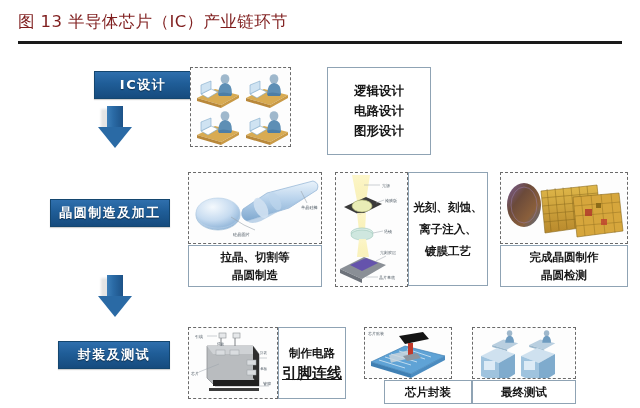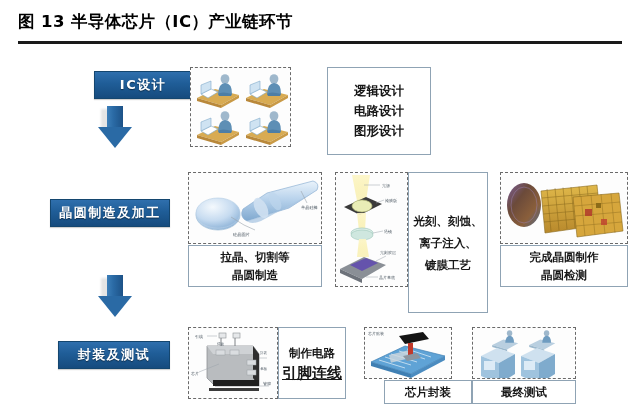--- a/index.html
+++ b/index.html
@@ -7,21 +7,21 @@
     width:640px;height:408px;background:#ffffff;
     font-family:"DejaVu Sans","Liberation Sans",sans-serif;
     overflow:hidden;position:relative;
   }
   #canvas{position:relative;width:640px;height:408px;}
 
   
   .title-wrap{position:absolute;left:18px;top:10px;width:604px;}
   .title-text{
     font-family:"DejaVu Sans","Liberation Sans",sans-serif;
-    font-weight:bold;font-size:16.5px;color:#000000;letter-spacing:.4px;
+    font-weight:normal;font-size:16.5px;color:#7f1d1d;letter-spacing:.4px;
     white-space:nowrap;line-height:24px;
   }
   .title-rule{position:absolute;left:0;top:31px;width:604px;height:3px;background:#1a1a1a;}
 
   
   .stage-label{
     position:absolute;display:flex;align-items:center;justify-content:center;
     background:linear-gradient(180deg,#2f6fad 0%,#1f5d97 45%,#164b7e 100%);
     border:1px solid #14466f;
     box-shadow:0 1px 1px rgba(0,0,0,.18);
@@ -217,21 +217,21 @@
       <line x1="40" y1="30" x2="48" y2="27" stroke="#9aa3ab" stroke-width="0.5"></line>
       <text x="49" y="28.5" font-size="4" fill="#55606a" font-family="DejaVu Sans, sans-serif">掩膜版</text>
       <line x1="37" y1="60" x2="47" y2="58" stroke="#9aa3ab" stroke-width="0.5"></line>
       <text x="48" y="59.5" font-size="4" fill="#55606a" font-family="DejaVu Sans, sans-serif">透镜</text>
       <line x1="40" y1="88" x2="50" y2="83" stroke="#9aa3ab" stroke-width="0.5"></line>
       <text x="44" y="81" font-size="4" fill="#55606a" font-family="DejaVu Sans, sans-serif">光刻胶层</text>
       <line x1="30" y1="104" x2="42" y2="104" stroke="#9aa3ab" stroke-width="0.5"></line>
       <text x="43" y="105.5" font-size="4" fill="#55606a" font-family="DejaVu Sans, sans-serif">晶片基底</text>
     </svg>
   </div>
-  <div class="text-panel" style="left:408px;top:172px;width:80px;height:141px;">
+  <div class="text-panel" style="left:408px;top:172px;width:80px;height:114px;">
     <div class="line" style="font-size:11.5px;line-height:22px;">光刻、刻蚀、</div>
     <div class="line" style="font-size:11.5px;line-height:22px;">离子注入、</div>
     <div class="line" style="font-size:11.5px;line-height:22px;">镀膜工艺</div>
   </div>
 
   <div class="dashed-box" style="left:500px;top:172px;width:128px;height:72px;">
     <svg width="128" height="72" viewBox="0 0 128 72">
       <defs>
         <linearGradient id="gDisc" x1="0" y1="0" x2="1" y2="1">
           <stop offset="0%" stop-color="#7b5f9e"></stop>

